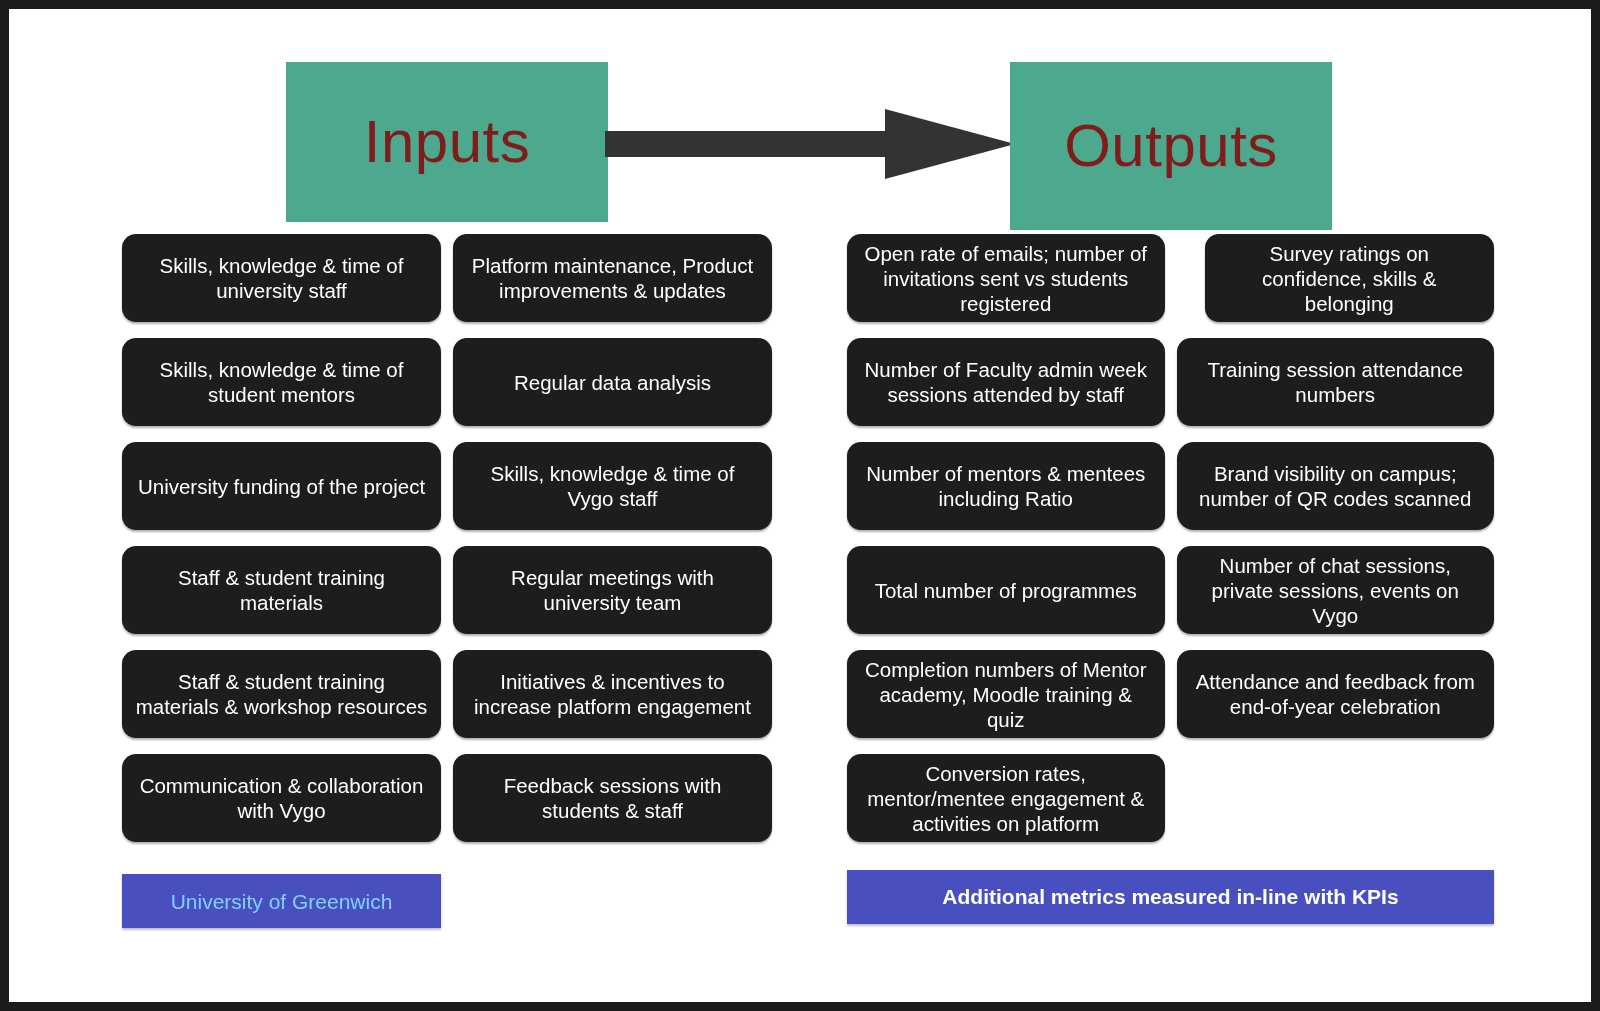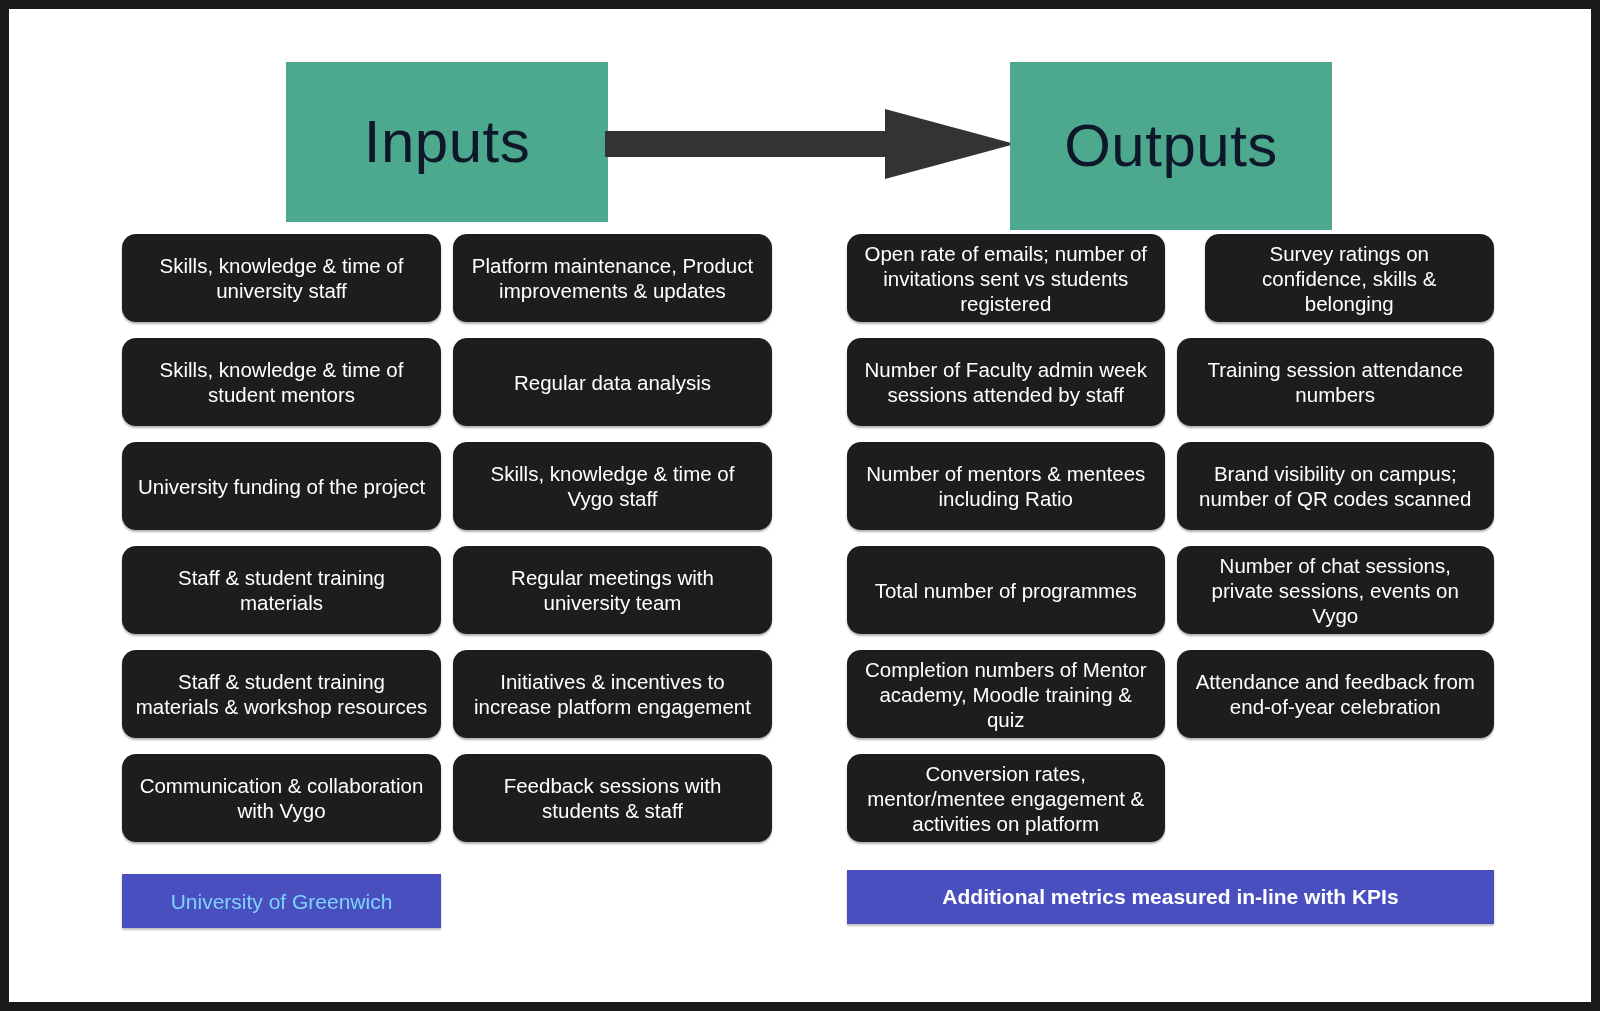--- a/index.html
+++ b/index.html
@@ -36,21 +36,21 @@
     width: 100%;
     height: 225px;
   }
 
   .green-box {
     position: absolute;
     background: var(--green, #4da98d);
     display: flex;
     align-items: center;
     justify-content: center;
-    color: #0f172a;
+    color: #7f1d1d;
     font-size: 60px;
     font-weight: 400;
     letter-spacing: 0.5px;
     line-height: 1;
   }
 
   #green-inputs  { left: 277px;  top: 53px; width: 322px; height: 160px; }
   #green-outputs { left: 1001px; top: 53px; width: 322px; height: 168px; }
 
   
@@ -193,21 +193,21 @@
           <div class="item-box" style="background: rgb(29, 29, 29);">Number of Faculty admin week sessions attended by staff</div>
           <div class="item-box" style="background: rgb(29, 29, 29);">Number of mentors &amp; mentees including Ratio</div>
           <div class="item-box" style="background: rgb(29, 29, 29);">Total number of programmes</div>
           <div class="item-box" style="background: rgb(29, 29, 29);">Completion numbers of Mentor academy, Moodle training &amp; quiz</div>
           <div class="item-box" style="background: rgb(29, 29, 29);">Conversion rates, mentor/mentee engagement &amp; activities on platform</div>
         </div>
 
         <div class="column">
           <div class="item-box" style="background: rgb(29, 29, 29); margin-left: 28px;">Survey ratings on confidence, skills &amp; belonging</div>
           <div class="item-box" style="background: rgb(29, 29, 29);">Training session attendance numbers</div>
-          <div class="item-box" style="background: rgb(29, 29, 29);">Brand visibility on campus; number of QR codes scanned</div>
+          <div class="item-box" style="background: rgb(29, 29, 29); border-radius: 17px;">Brand visibility on campus; number of QR codes scanned</div>
           <div class="item-box" style="background: rgb(29, 29, 29);">Number of chat sessions, private sessions, events on Vygo</div>
           <div class="item-box" style="background: rgb(29, 29, 29);">Attendance and feedback from end-of-year celebration</div>
         </div>
 
       </div>
 
       <div class="footer-wide" id="footer-outputs">Additional metrics measured in-line with KPIs</div>
 
     </div>
 

